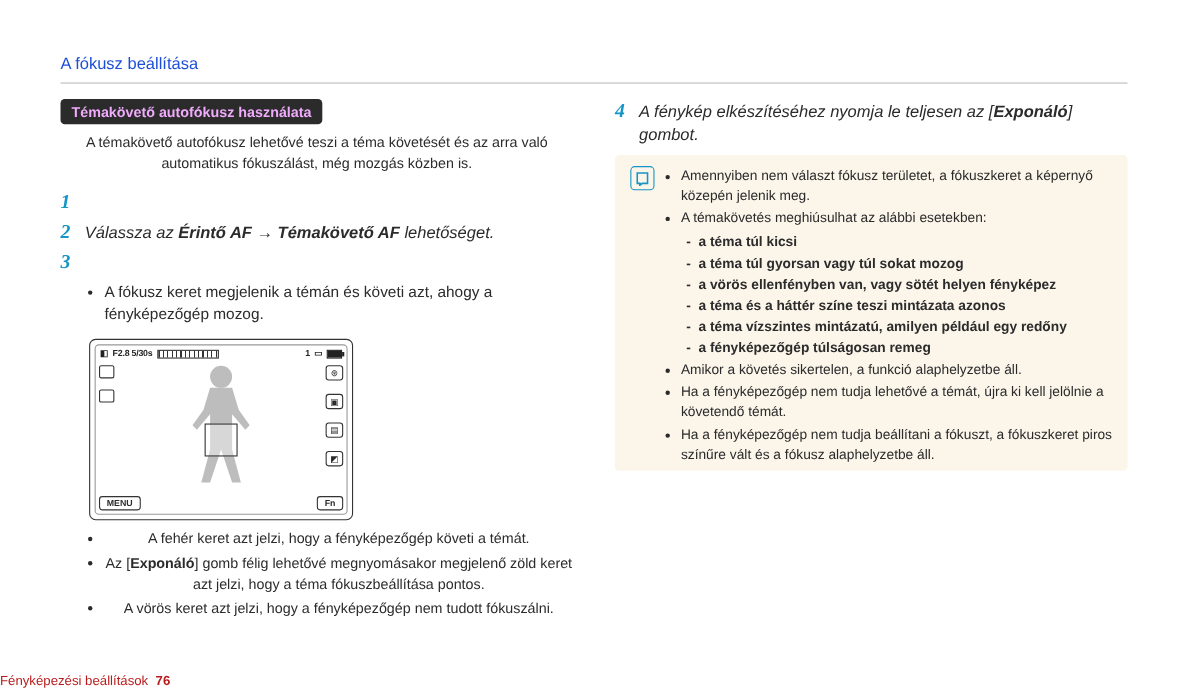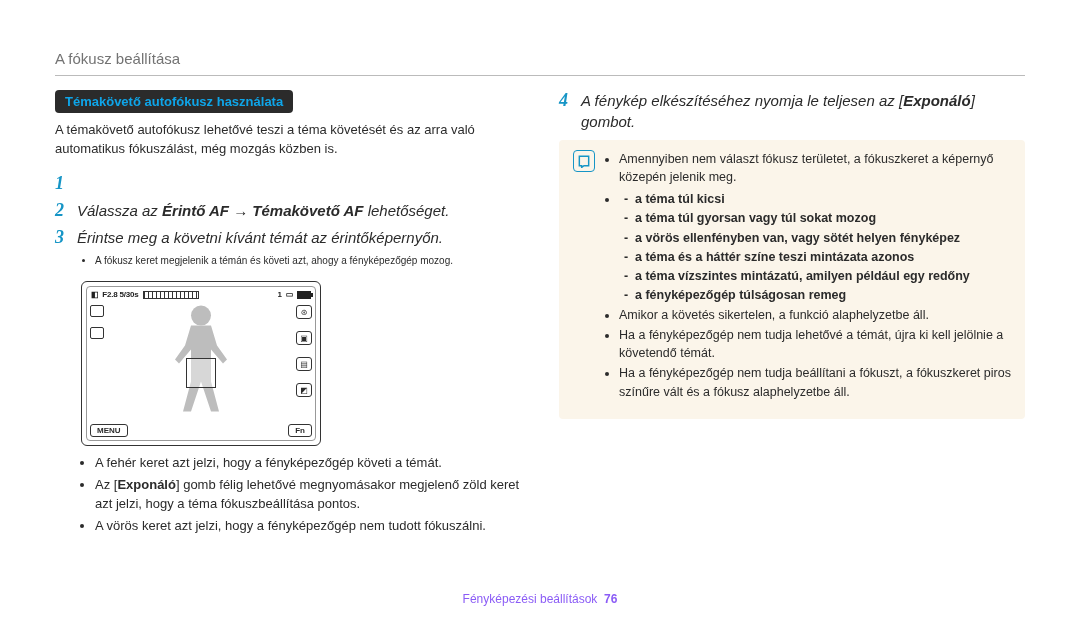--- a/index.html
+++ b/index.html
@@ -9,51 +9,52 @@
     width: 1080px;
     height: 630px;
     position: relative;
     color: #2b2b2b;
   }
   .page {
     padding: 50px 55px 0 55px;
   }
   .header {
     font-size: 15px;
-    color: #737373;
+    color: #1d4ed8;
     margin-bottom: 8px;
     font-weight: 400;
   }
   .hr {
     border: none;
     border-top: 1px solid #bbb;
     margin-bottom: 14px;
   }
   .cols {
     display: flex;
     gap: 38px;
   }
   .col {
     flex: 1;
     min-width: 0;
   }
   .pill {
     display: inline-block;
     background: #2b2b2b;
-    color: #0ea5e9;
+    color: #f0abfc;
     font-size: 13px;
     font-weight: 600;
     padding: 4px 10px;
     border-radius: 4px;
     margin-bottom: 8px;
   }
   .intro {
     font-size: 13px;
     line-height: 1.45;
     margin-bottom: 14px;
+    text-align: center;
   }
   .step {
     display: flex;
     gap: 8px;
     margin-bottom: 6px;
     align-items: baseline;
   }
   .step .num {
     font-family: Georgia, serif;
     font-style: italic;
@@ -70,21 +71,21 @@
   .step .text b { font-weight: 700; }
   .menu-label {
     display: inline-block;
     font-family: "Arial Narrow", Arial, sans-serif;
     font-weight: 700;
     font-size: 14px;
     letter-spacing: 0.5px;
   }
   .subbullets {
     margin: 4px 0 13px 26px;
-    font-size: 10px;
+    font-size: 14px;
     line-height: 1.45;
   }
   .subbullets li { margin-left: 14px; margin-bottom: 2px; list-style: disc; }
 
   
   .lcd-wrap {
     margin: 8px 0 8px 26px;
     border: 1.5px solid #333;
     border-radius: 6px;
     width: 240px;
@@ -164,27 +165,27 @@
     width: 30px; height: 30px;
     border: 1.4px solid #333;
     background: rgba(255,255,255,0.4);
   }
 
   .after-bullets {
     margin: 6px 0 0 26px;
     font-size: 13px;
     line-height: 1.45;
   }
-  .after-bullets li { margin-left: 14px; margin-bottom: 3px; list-style: disc; }
+  .after-bullets li { margin-left: 14px; margin-bottom: 3px; list-style: disc; text-align: center; }
 
   
   .note-box {
     background: #fbf5ea;
     border-radius: 4px;
-    padding: 10px 14px 16px 14px;
+    padding: 10px 14px 4px 14px;
     display: flex;
     gap: 10px;
     font-size: 12.5px;
     line-height: 1.45;
     margin-top: 8px;
   }
   .note-icon {
     width: 22px; height: 22px;
     border: 1.5px solid #1695c6;
     border-radius: 4px;
@@ -194,25 +195,24 @@
     justify-content: center;
     flex-shrink: 0;
   }
   .note-icon svg { width: 14px; height: 14px; }
   .note-list > li { margin-left: 14px; list-style: disc; margin-bottom: 2px; }
   .note-sub { margin: 4px 0 2px 10px; font-weight: bold; }
   .note-sub li { list-style: "-  "; margin-left: 6px; margin-bottom: 1px; }
 
   .footer {
     position: absolute;
-    bottom: 24px;
+    bottom: 4px;
     left: 0; right: 0;
-    text-align: center;
     font-size: 12px;
-    color: #8b5cf6;
+    color: #b91c1c;
   }
   .footer b { font-weight: 700; }
 </style>
 </head>
 <body>
 
 <div class="page">
   <div class="header">A fókusz beállítása</div>
   <hr class="hr">
 
@@ -227,21 +227,20 @@
 
       <div class="step">
         <div class="num">2</div>
         <div class="text">
           <span>Válassza az </span><b>Érintő AF</b><span> → </span><b>Témakövető AF</b><span> lehetőséget.</span>
         </div>
       </div>
 
       <div class="step">
         <div class="num">3</div>
-        <div class="text">Érintse meg a követni kívánt témát az érintőképernyőn.</div>
       </div>
       <ul class="subbullets">
         <li>A fókusz keret megjelenik a témán és követi azt, ahogy a fényképezőgép mozog.</li>
       </ul>
 
       <div class="lcd-wrap">
         <div class="lcd-inner">
           <div class="lcd-top">
             <div class="left">
               <span>◧</span>
@@ -299,20 +298,21 @@
 
       <div class="note-box">
         <div class="note-icon">
           <svg viewBox="0 0 24 24" fill="none" stroke="#1695c6" stroke-width="2.5">
             <path d="M4 4 L20 4 L20 20 L12 20 L8 23 L8 20 L4 20 Z"></path>
           </svg>
         </div>
         <ul class="note-list">
           <li>Amennyiben nem választ fókusz területet, a fókuszkeret a képernyő közepén jelenik meg.</li>
           <li>
+            <span>A témakövetés meghiúsulhat az alábbi esetekben:</span>
             <ul class="note-sub">
               <li>a téma túl kicsi</li>
               <li>a téma túl gyorsan vagy túl sokat mozog</li>
               <li>a vörös ellenfényben van, vagy sötét helyen fényképez</li>
               <li>a téma és a háttér színe teszi mintázata azonos</li>
               <li>a téma vízszintes mintázatú, amilyen például egy redőny</li>
               <li>a fényképezőgép túlságosan remeg</li>
             </ul>
           </li>
           <li>Amikor a követés sikertelen, a funkció alaphelyzetbe áll.</li>

